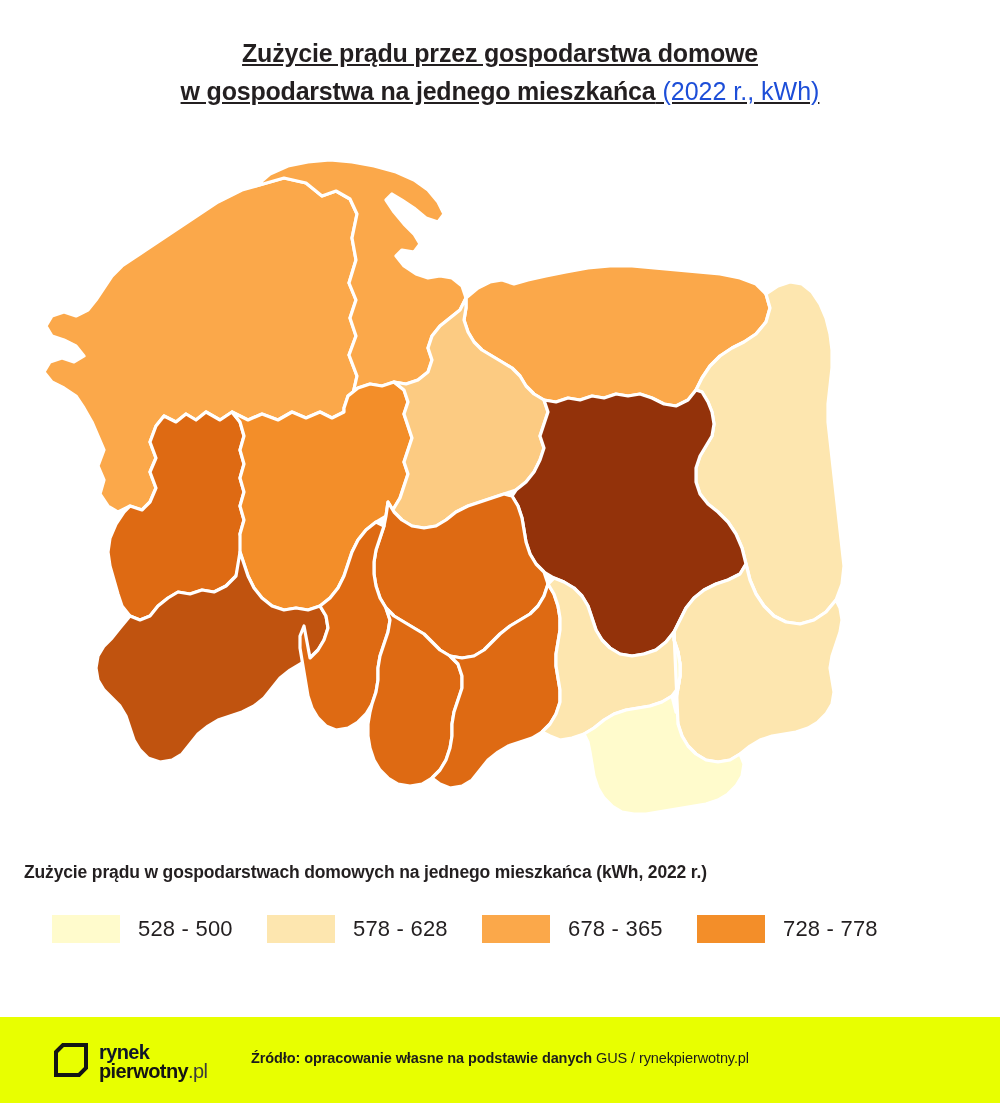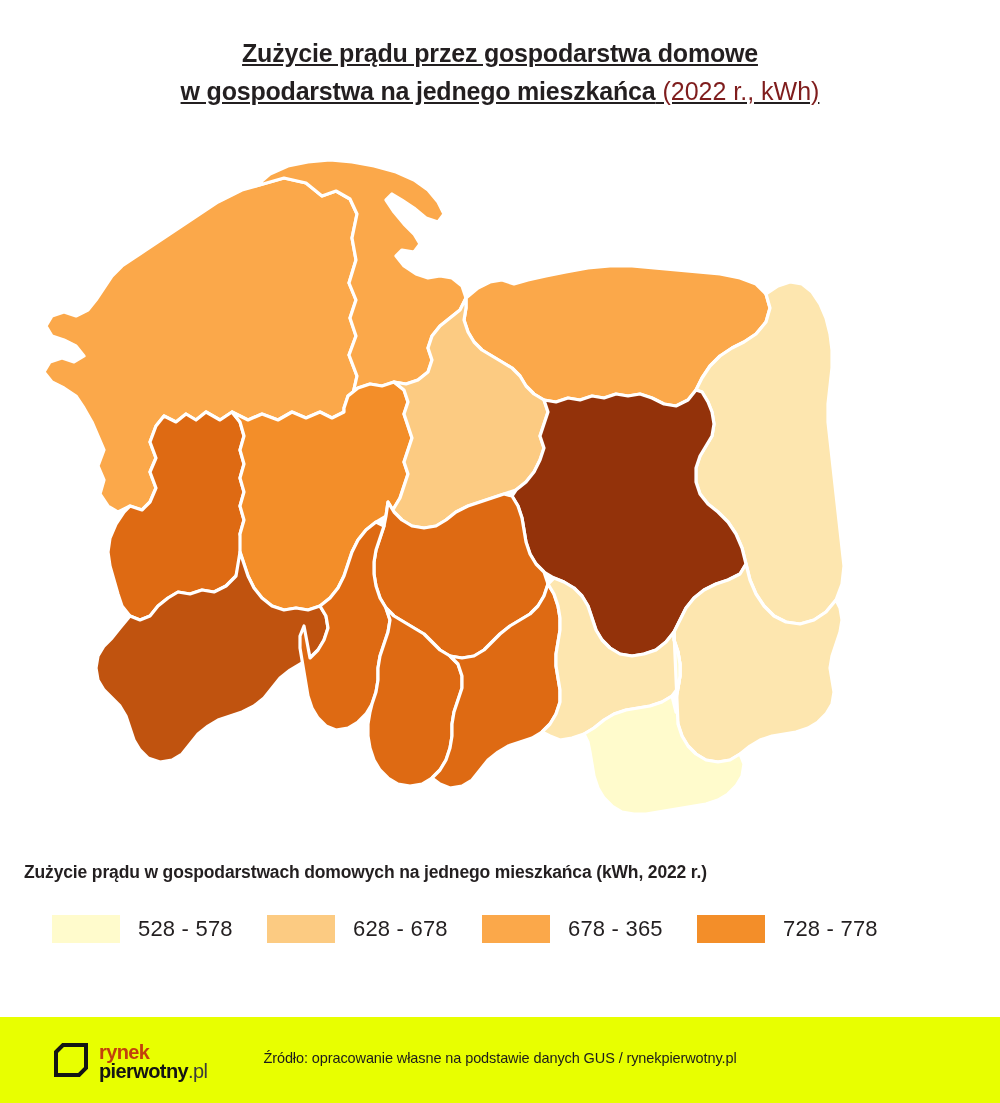--- a/index.html
+++ b/index.html
@@ -26,21 +26,21 @@
     letter-spacing: -0.2px;
     white-space: nowrap;
     text-decoration: underline;
   }
   .title-strong {
     font-weight: 700;
     color: #231f20;
   }
   .title-light {
     font-weight: 400;
-    color: #7f1d1d;
+    color: #1d4ed8;
     letter-spacing: 0px;
   }
 
   
   #map-wrap {
     position: absolute;
     top: 150px; left: 0;
     width: 1000px; height: 690px;
   }
   #poland-map { display: block; width: 1000px; height: 690px; }
@@ -107,38 +107,38 @@
     display: flex; align-items: center;
   }
   #logo-mark { display: block; }
   #logo-text {
     margin-left: 11px;
     line-height: 19px;
   }
   .logo-l1 {
     display: block;
     font-size: 20px; font-weight: 700;
-    color: #c2410c; letter-spacing: -0.6px;
+    color: #0f172a; letter-spacing: -0.6px;
   }
   .logo-l2 {
     display: block;
     font-size: 20px; font-weight: 700;
     color: #141414; letter-spacing: -0.6px; text-align: right;
   }
   .logo-l2 .suffix { font-weight: 400; color: #3b3b3b; }
   #source-line {
     position: absolute;
     left: 0; top: 33px; width: 1000px;
     text-align: center;
     font-size: 14.5px;
     color: #1c1c1c;
     letter-spacing: -0.1px;
     white-space: nowrap;
   }
-  #source-line .src-label { font-weight: 400; }
+  #source-line .src-label { font-weight: 700; }
   #source-line .src-bold { font-weight: 400; }
 </style>
 </head>
 <body>
 
 <div id="title-block">
   <div class="title-line">
     <span class="title-strong">Zużycie prądu przez gospodarstwa domowe</span>
   </div>
   <div class="title-line">
@@ -292,27 +292,27 @@
 
   </svg>
 </div>
 
 <div id="legend-block">
   <div id="legend-title">Zużycie prądu w gospodarstwach domowych na jednego mieszkańca (kWh, 2022 r.)</div>
   <div id="legend-grid">
 
     <div class="legend-item">
       <span class="legend-swatch" style="background: rgb(255, 251, 204);"></span>
-      <span class="legend-label">528 - 578</span>
+      <span class="legend-label">528 - 500</span>
     </div>
-
     <div class="legend-item">
-      <span class="legend-swatch" style="background: rgb(252, 203, 130);"></span>
-      <span class="legend-label">628 - 678</span>
+      <span class="legend-swatch" style="background: rgb(253, 230, 175);"></span>
+      <span class="legend-label">578 - 628</span>
     </div>
+
     <div class="legend-item">
       <span class="legend-swatch" style="background: rgb(251, 168, 74);"></span>
       <span class="legend-label">678 - 365</span>
     </div>
 
     <div class="legend-item">
       <span class="legend-swatch" style="background: rgb(243, 142, 41);"></span>
       <span class="legend-label">728 - 778</span>
     </div>
 

